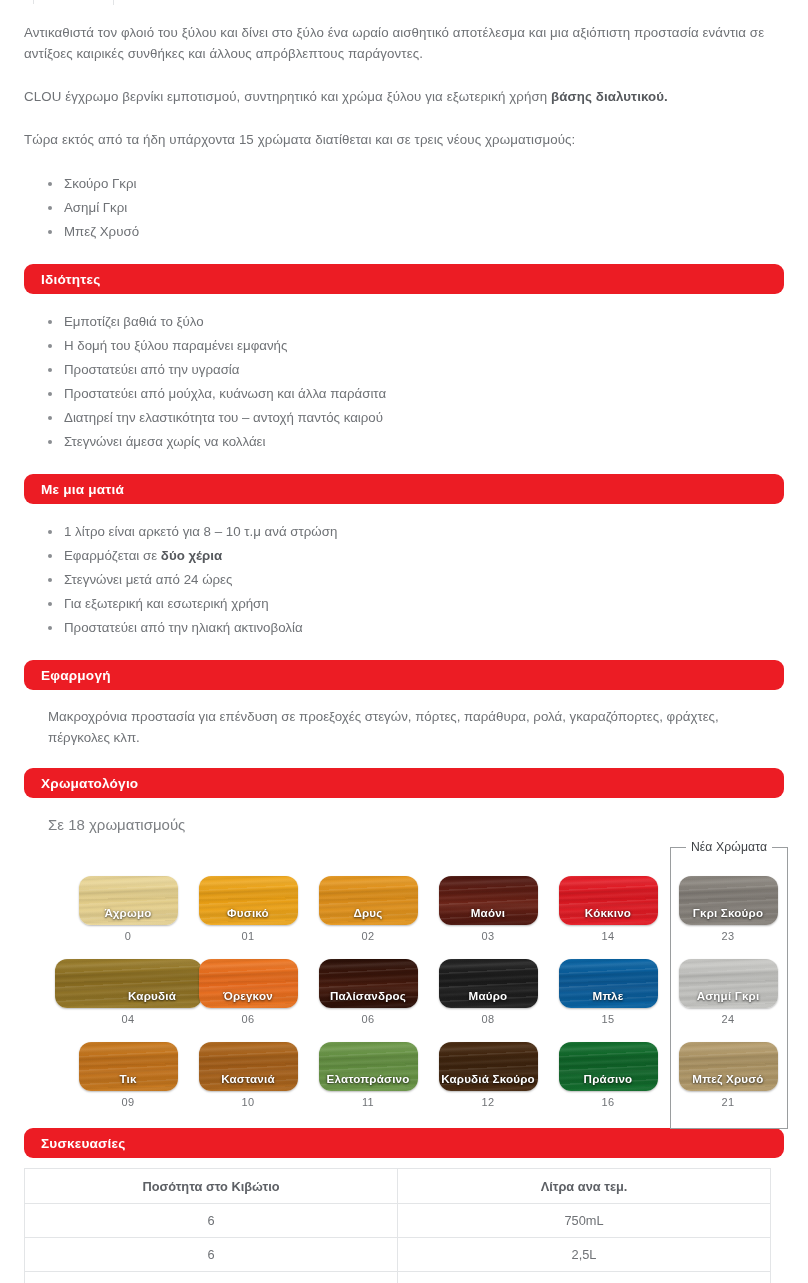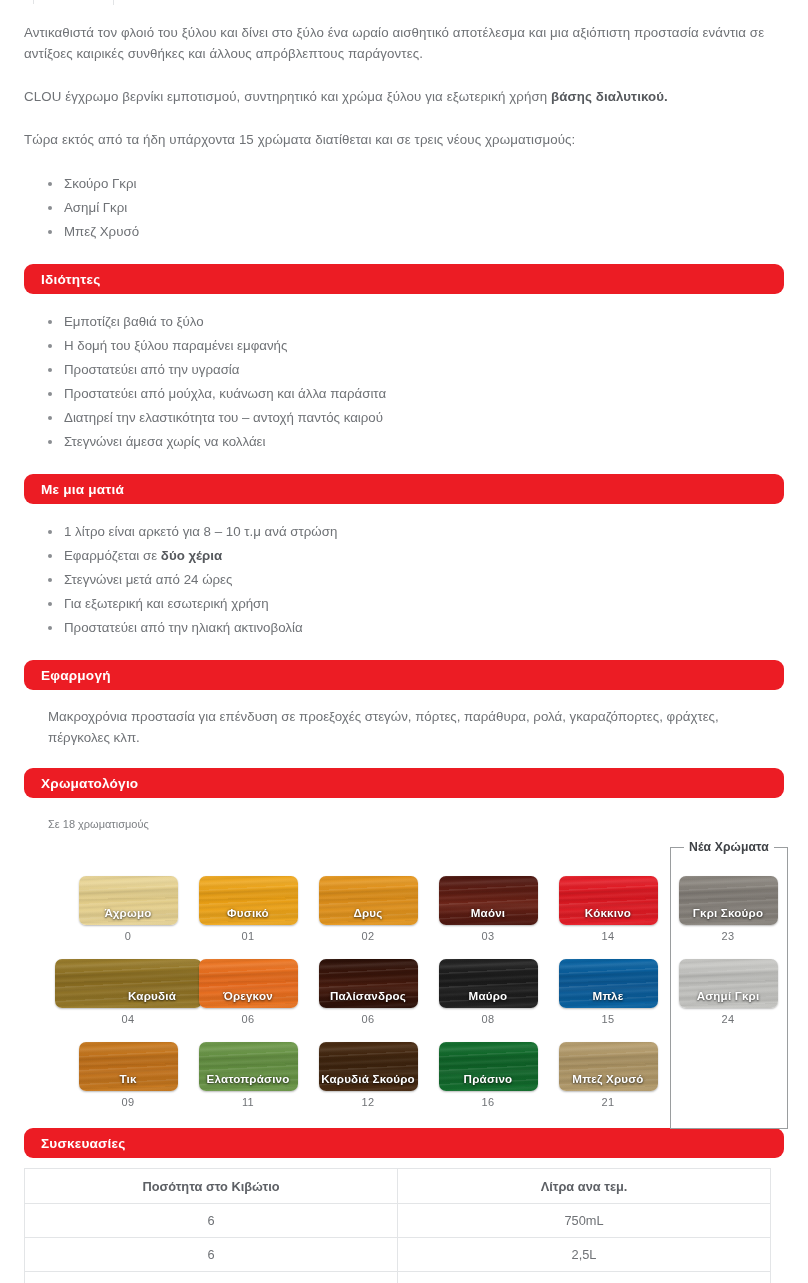--- a/index.html
+++ b/index.html
@@ -78,21 +78,21 @@
   .indent-text{
     margin:0;
     padding-left:24px;
     font-size:13.3px;
     line-height:21px;
     color:#6f7276;
   }
   .sub-note{
     margin:0;
     padding-left:24px;
-    font-size:11px;
+    font-size:15px;
     line-height:21px;
     color:#7c7f83;
   }
 
   
   .chart-wrap{position:relative;padding:24px 0 0 0;}
   .chart-grid{
     position:relative;
     display:grid;
     grid-template-columns:repeat(6, 120px);
@@ -104,21 +104,21 @@
     position:relative;
     width:120px;
     height:83px;
     display:flex;
     flex-direction:column;
     align-items:center;
   }
   .swatch{
     position:relative;
     width:99px;height:53px;
-    border-radius:7px;
+    border-radius:12px;
     box-shadow:0 1px 2px rgba(0,0,0,.28);
     overflow:hidden;
     display:flex;
     align-items:flex-end;
     justify-content:center;
     margin-top:17px;
   }
   .swatch .grain{
     position:absolute;inset:0;
     opacity:.55;
@@ -184,21 +184,21 @@
     left:646px;
     top:2px;
     width:118px;
     text-align:center;
     z-index:2;
   }
   .newbox-label span{
     background:#ffffff;
     padding:0 5px;
     font-size:12.2px;
-    font-weight:bold;
+    font-weight:normal;
     color:#3f4246;
     letter-spacing:.1px;
   }
 
   
   table.pack{
     width:747px;
     border-collapse:collapse;
     margin:0;
     table-layout:fixed;
@@ -388,20 +388,28 @@
             </div>
             <div class="sw-code">24</div>
           </div>
           <div class="swatch-cell">
             <div class="swatch" style="background: linear-gradient(rgb(201, 123, 33) 0%, rgb(187, 108, 24) 55%, rgb(201, 123, 33) 100%);">
               <div class="grain"></div>
               <div class="grain2"></div>
               <span class="sw-label">Τικ</span>
             </div>
             <div class="sw-code">09</div>
+          </div>
+          <div class="swatch-cell">
+            <div class="swatch" style="background: linear-gradient(rgb(176, 106, 32) 0%, rgb(158, 90, 23) 55%, rgb(176, 106, 32) 100%);">
+              <div class="grain"></div>
+              <div class="grain2"></div>
+              <span class="sw-label">Καστανιά</span>
+            </div>
+            <div class="sw-code">10</div>
           </div>
           <div class="swatch-cell">
             <div class="swatch" style="background: linear-gradient(rgb(111, 154, 76) 0%, rgb(95, 138, 62) 55%, rgb(111, 154, 76) 100%);">
               <div class="grain"></div>
               <div class="grain2"></div>
               <span class="sw-label">Ελατοπράσινο</span>
             </div>
             <div class="sw-code">11</div>
           </div>
           <div class="swatch-cell">

